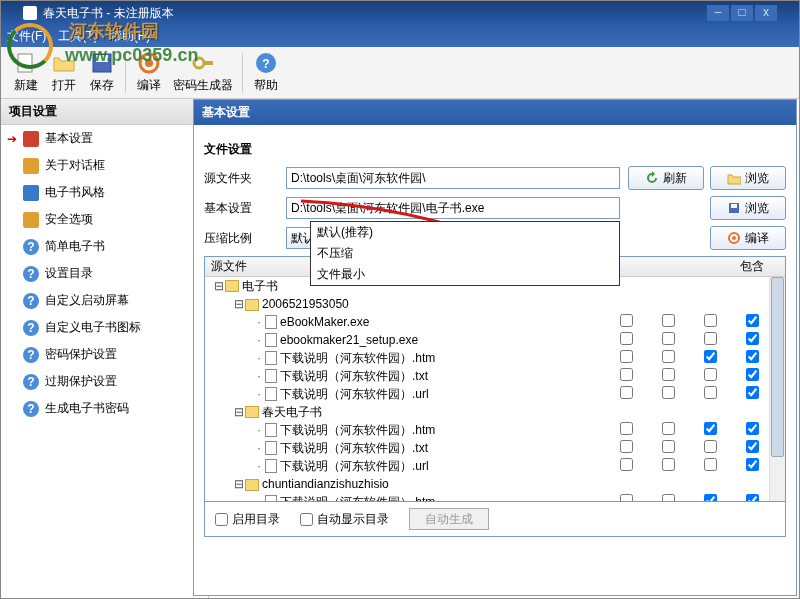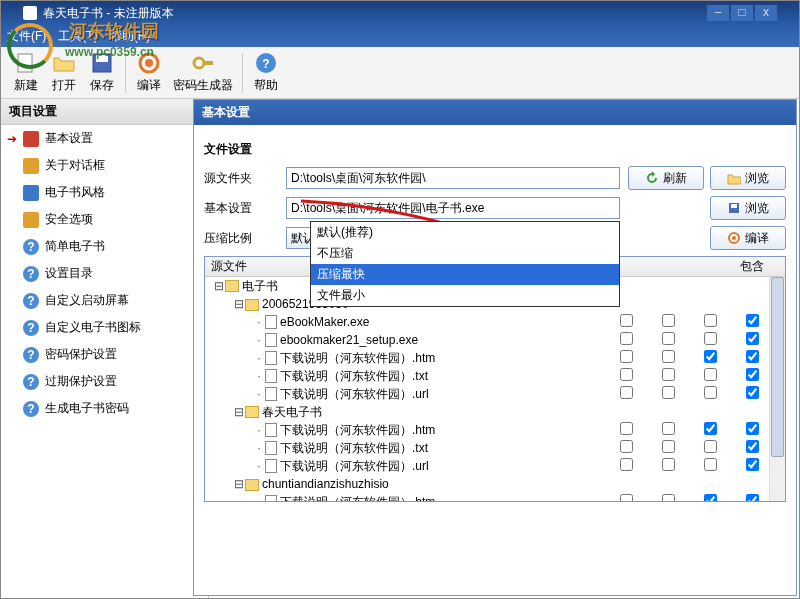--- a/index.html
+++ b/index.html
@@ -5,21 +5,21 @@
 *{box-sizing:border-box;margin:0;padding:0;font-family:"Microsoft YaHei","SimSun",sans-serif;font-size:12px}
 body{width:800px;height:599px;background:#fff;border:1px solid #888;overflow:hidden;position:relative}
 .titlebar{height:24px;background:linear-gradient(#1a3e7a,#2a5ca8);color:#fff;display:flex;align-items:center;padding:0 22px}
 .titlebar .ico{width:14px;height:14px;background:#fff;border-radius:2px;margin-right:6px}
 .titlebar .t{flex:1;font-size:12px}
 .titlebar .wb{width:22px;height:16px;background:#3a6cb8;margin-left:2px;text-align:center;line-height:14px;cursor:pointer;color:#cde}
 .menubar{height:22px;background:linear-gradient(#2a5ca8,#3a6cb8);color:#fff;display:flex;align-items:center;padding:0 6px;position:relative}
 .menubar .mi{margin-right:12px;cursor:pointer}
 .wm{position:absolute;color:#fff;opacity:.85;pointer-events:none}
 .wm1{left:68px;top:18px;font-size:18px;font-weight:bold;color:#e8a030;text-shadow:1px 1px #0a2a5a}
-.wm2{left:64px;top:44px;font-size:12px;font-weight:bold;color:#2a7a2a}
+.wm2{left:64px;top:44px;font-size:18px;font-weight:bold;color:#2a7a2a}
 .wmlogo{position:absolute;left:6px;top:22px;width:46px;height:46px;border:4px solid #e8a030;border-radius:50%;border-left-color:#2a7a2a;border-bottom-color:#2a7a2a}
 .toolbar{height:52px;background:#f4f4f4;border-bottom:1px solid #ccc;display:flex;align-items:center;padding:2px 6px}
 .tb{width:38px;display:flex;flex-direction:column;align-items:center;cursor:pointer;padding:2px}
 .tb .ic{width:24px;height:24px}
 .tb .lb{margin-top:2px}
 .tsep{width:1px;height:40px;background:#ccc;margin:0 4px}
 .sidebar{position:absolute;left:0;top:98px;width:208px;bottom:0;background:#fff;border-right:1px solid #ccc;overflow:auto}
 .sh{background:linear-gradient(#f0f0f0,#ddd);padding:4px 8px;font-weight:bold;border-bottom:1px solid #ccc}
 .si{display:flex;align-items:center;padding:5px 6px 5px 22px;cursor:pointer}
 .si.sel{background:#fff}
@@ -324,27 +324,37 @@
             <div class="gcc"><input type="checkbox" style=""></div>
             <div class="gcc"><input type="checkbox" style=""></div>
             <div class="gcc"><input type="checkbox" checked="" style=""></div>
             <div class="gcc"><input type="checkbox" checked="" style=""></div>
           </div>
         </div>
       <div class="scrollb">
           <div class="th"></div>
         </div>
     </div>
+    <div class="bot">
+      <label>
+          <input type="checkbox" style="">
+          <span>启用目录</span>
+        </label>
+      <label>
+          <input type="checkbox" style="">
+          <span>自动显示目录</span>
+        </label>
+      <button class="genbtn" disabled="">自动生成</button>
+    </div>
   </div>
 </div>
 
 <div class="droplist" id="dlist">
     <div class="dli">默认(推荐)</div>
     <div class="dli">不压缩</div>
-    <div class="dli hov">压缩最快</div>
     <div class="dli">文件最小</div>
   </div>
 
 <svg class="arrowann">
   <defs>
       <marker id="ah" markerWidth="12" markerHeight="10" refX="10" refY="5" orient="auto">
         <path d="M0 0L12 5L0 10z" fill="#d01818"></path>
       </marker>
     </defs>
   <path d="M4 4 Q130 10 248 62" stroke="#d01818" stroke-width="3" fill="none" marker-end="url(#ah)"></path>

